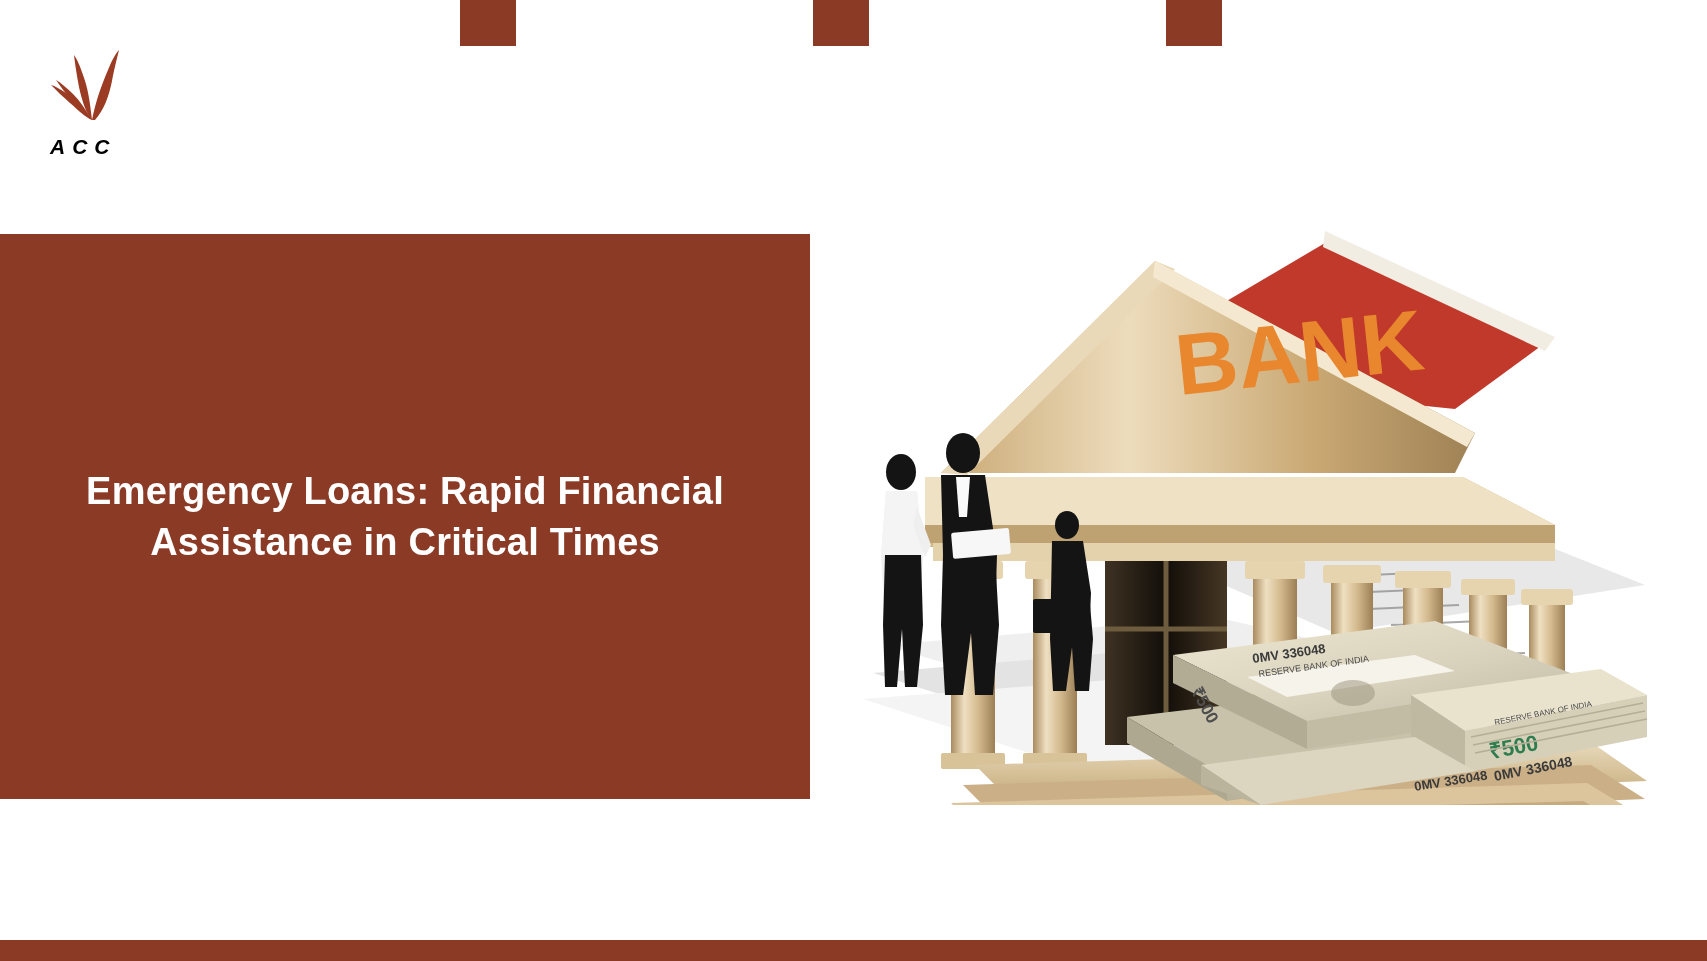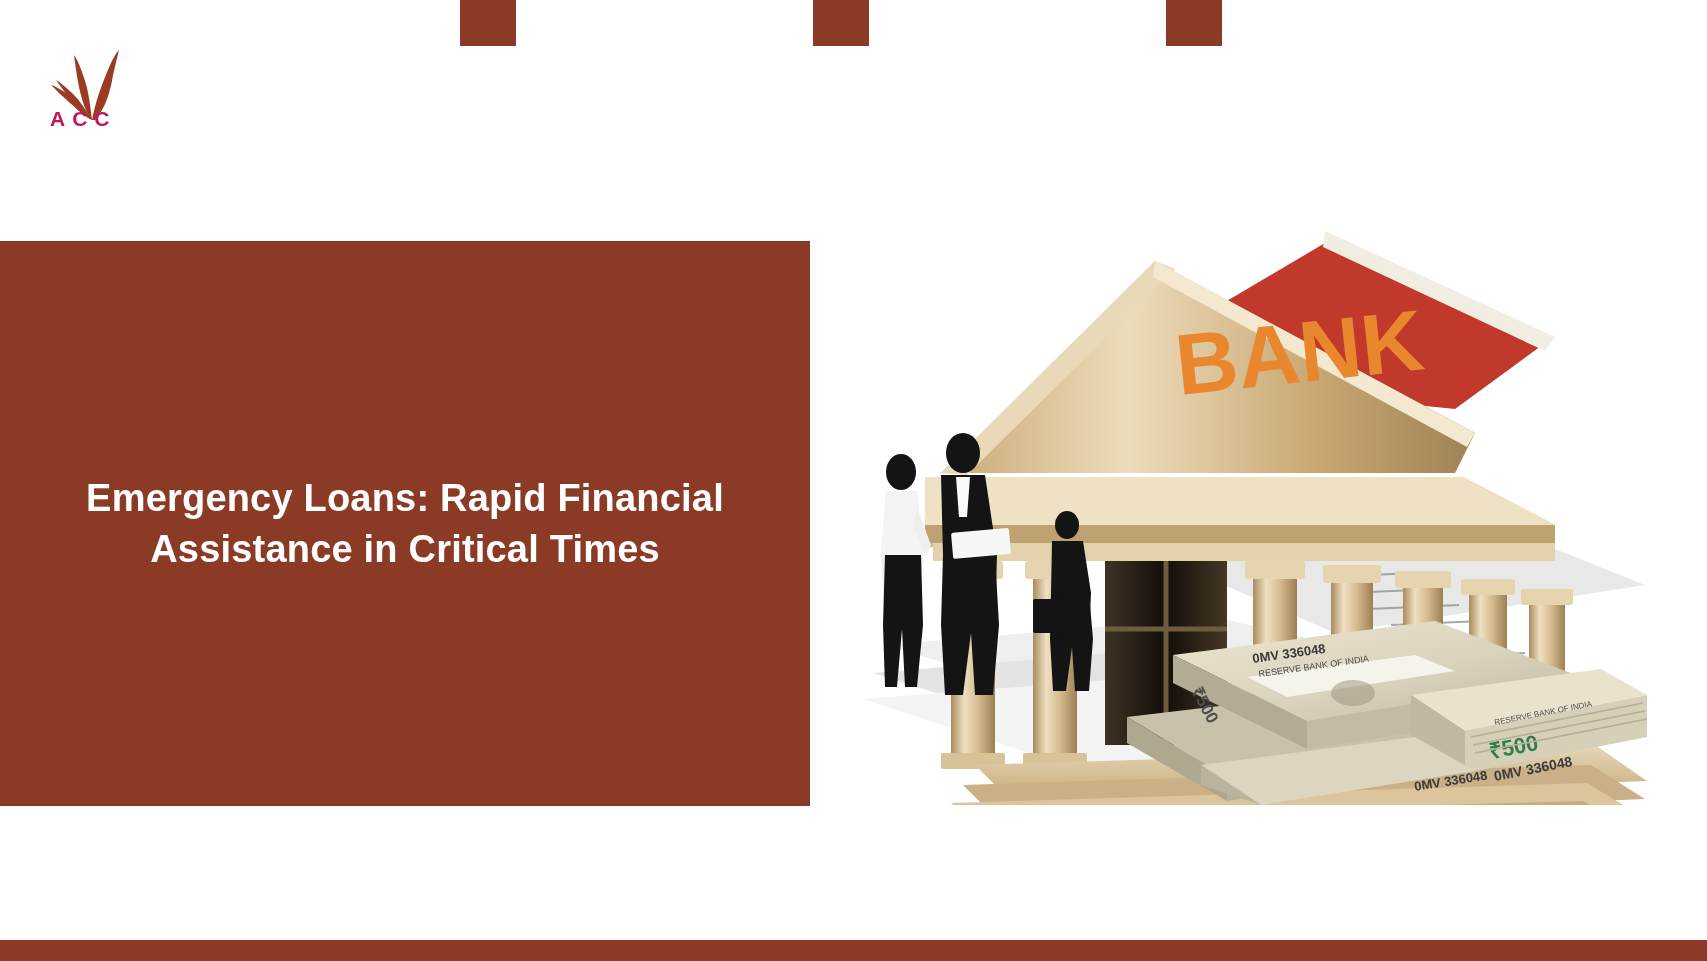--- a/index.html
+++ b/index.html
@@ -50,42 +50,42 @@
   .logo-mark {
     position: absolute;
     left: 0;
     top: 0;
     width: 84px;
     height: 74px;
   }
   .logo-text {
     position: absolute;
     left: 0;
-    top: 60px;
+    top: 88px;
     width: 70px;
     font-size: 21px;
     font-weight: bold;
     letter-spacing: 7px;
-    color: #be185d;
+    color: #000000;
     line-height: 1;
     font-family: "Liberation Sans", sans-serif;
+    font-style: italic;
   }
 
   
   .title-panel {
     position: absolute;
     left: 0;
     top: 234px;
     width: 810px;
     height: 565px;
     background: #8B3A26;
     display: flex;
     align-items: center;
     justify-content: center;
-    margin-top: 7px;
   }
   .title-text {
     width: 670px;
     text-align: center;
     color: #FFFFFF;
     font-size: 38px;
     font-weight: bold;
     line-height: 1.32;
     letter-spacing: 0.2px;
     font-family: "Liberation Sans", sans-serif;

